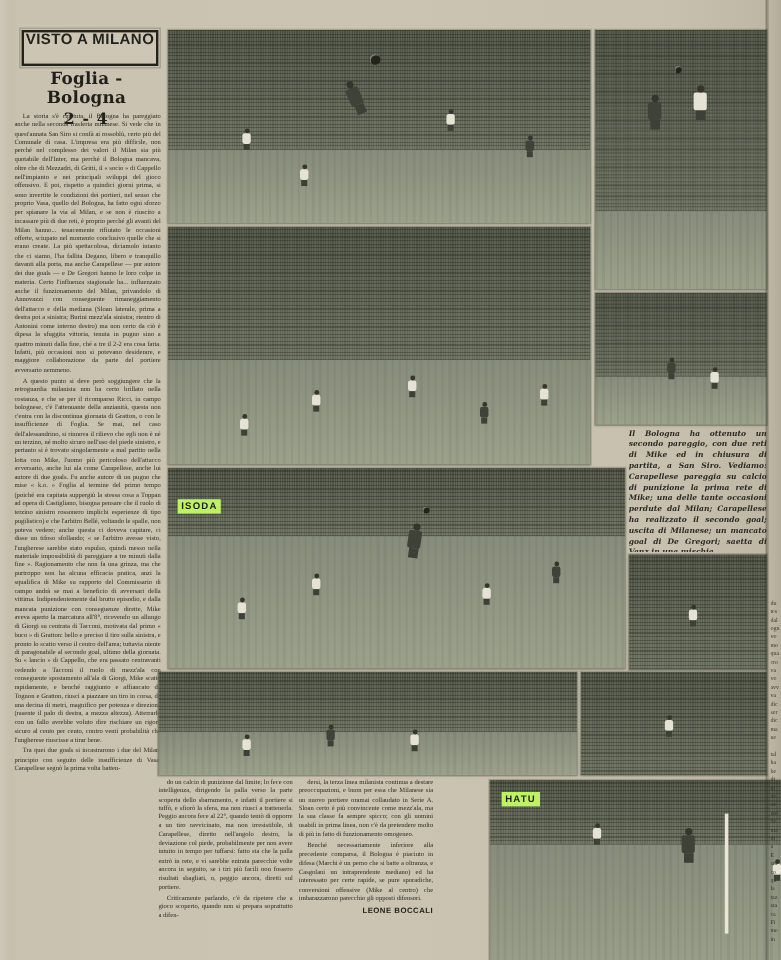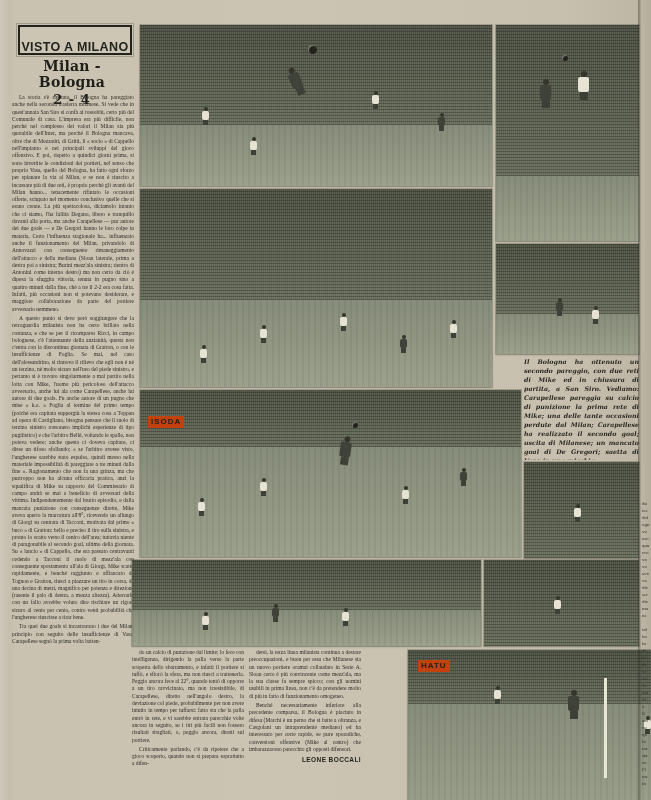--- a/index.html
+++ b/index.html
@@ -4,21 +4,21 @@
 <style>
   html,body{margin:0;padding:0;background:#8a8578;}
   .page{
     position:relative;width:651px;height:800px;overflow:hidden;
     background:linear-gradient(90deg,#bdb6a4 0,#c9c2b0 14px,#cbc4b2 300px,#c7c0ae 560px,#beb7a5 640px,#b3ac9a 651px);
     font-family:"Liberation Serif",serif;color:#2c2b24;
   }
   
   .header-box{position:absolute;left:18px;top:25px;width:110px;height:26px;
     border:2px solid #23231d;outline:1px solid rgba(35,35,29,.25);outline-offset:1px;
-    display:flex;align-items:flex-end;justify-content:center;background:rgba(255,255,250,.06);}
+    display:flex;align-items:flex-start;justify-content:center;background:rgba(255,255,250,.06);}
   .header-box span{font:900 12.5px/1 "Liberation Sans",sans-serif;letter-spacing:.4px;color:#23231d;white-space:nowrap;}
   .headline{position:absolute;left:8px;top:58px;width:128px;text-align:center;
     font-family:"DejaVu Serif",serif;font-weight:bold;color:#201f1a;}
   .headline .l1{display:block;font-size:14px;letter-spacing:.2px;}
   .headline .l2{display:block;font-size:13px;margin-top:2px;letter-spacing:1px;}
   
   .bodycol{position:absolute;text-align:justify;overflow:hidden;color:#2c2b24;
     font:5.5px/7.3px "Liberation Serif",serif;}
   .bodycol p{margin:0 0 2px 0;text-indent:7px;}
   .col1{left:12px;top:94px;width:122px;height:701px;}
@@ -41,21 +41,21 @@
   .fenceline{position:absolute;left:0;right:0;height:3px;background:#d9d6c4;opacity:.8;}
   .fig{position:absolute;width:7px;height:9px;background:#e6e3d4;border-radius:2px;}
   .fig::before{content:"";position:absolute;top:-4px;left:2px;width:4px;height:4px;border-radius:50%;background:#35352c;}
   .fig::after{content:"";position:absolute;bottom:-5px;left:1px;width:5px;height:5px;background:#3d4036;}
   .fig.dark{background:#3f4238;}
   .fig.big{width:11px;height:15px;}
   .fig.big::before{top:-6px;left:3px;width:6px;height:6px;}
   .fig.big::after{bottom:-8px;left:2px;width:8px;height:8px;}
   .ball{position:absolute;width:6px;height:6px;border-radius:50%;background:#23231c;box-shadow:inset 1px 1px 0 rgba(255,255,250,.4);}
   .post{position:absolute;width:3px;background:#e9e6d6;}
-  .adsign{position:absolute;background:#c2410c;color:#23231c;
+  .adsign{position:absolute;background:#bef264;color:#23231c;
     font:700 8px/10px "Liberation Sans",sans-serif;letter-spacing:1px;padding:1px 3px;}
   
   .caption{position:absolute;left:524px;top:357px;width:115px;height:103px;overflow:hidden;
     font:italic 700 6.3px/9px "DejaVu Serif",serif;color:#2b2a23;text-align:justify;}
   
   .gutter{position:absolute;left:638px;top:0;width:3px;height:800px;
     background:linear-gradient(90deg,rgba(40,38,30,.45),rgba(40,38,30,.1));}
   .edge-sliver{position:absolute;left:642px;top:500px;width:9px;height:295px;overflow:hidden;
     font:5px/7px "Liberation Serif",serif;color:#33322a;white-space:pre-line;}
   .margin-shade{position:absolute;left:0;top:0;width:10px;height:800px;
@@ -64,21 +64,21 @@
 </head>
 <body>
 
 <div class="page">
   <div class="margin-shade"></div>
 
   <div class="header-box">
     <span>VISTO A MILANO</span>
   </div>
   <div class="headline">
-    <span class="l1">Milan - Bologna</span>
+    <span class="l1">Foglia - Bologna</span>
     <span class="l2">2 - 4</span>
   </div>
 
   <div class="bodycol col1">
     <p>La storia s'è ripetuta, il Bologna ha pareggiato anche nella seconda trasferta milanese. Si vede che in quest'annata San Siro si confà ai rossoblù, certo più del Comunale di casa. L'impresa era più difficile, non perché nel complesso dei valori il Milan sia più quotabile dell'Inter, ma perché il Bologna mancava, oltre che di Mezzadri, di Gritti, il « socio » di Cappello nell'impianto e nei principali sviluppi del gioco offensivo. E poi, rispetto a quindici giorni prima, si sono invertite le condizioni dei portieri, nel senso che proprio Vasa, quello del Bologna, ha fatto ogni sforzo per spianare la via al Milan, e se non è riuscito a incassare più di due reti, è proprio perché gli avanti del Milan hanno... tenacemente rifiutato le occasioni offerte, sciupato nel momento conclusivo quelle che si erano create. La più spettacolosa, diciamolo intanto che ci siamo, l'ha fallita Degano, libero e tranquillo davanti alla porta, ma anche Carapellese — pur autore dei due goals — e De Gregori hanno le loro colpe in materia. Certo l'influenza stagionale ha... influenzato anche il funzionamento del Milan, privandolo di Annovazzi con conseguente rimaneggiamento dell'attacco e della mediana (Sloan laterale, prima a destra poi a sinistra; Burini mezz'ala sinistra; rientro di Antonini come interno destro) ma non certo da ciò è dipesa la sfuggita vittoria, tenuta in pugno sino a quattro minuti dalla fine, ché a tre il 2-2 era cosa fatta. Infatti, più occasioni non si potevano desiderare, e maggiore collaborazione da parte del portiere avversario nemmeno.</p>
     <p>A questo punto si deve però soggiungere che la retroguardia milanista non ha certo brillato nella costanza, e che se per il ricomparso Ricci, in campo bolognese, c'è l'attenuante della anzianità, questa non c'entra con la discontinua giornata di Gratton, o con le insufficienze di Foglia. Se mai, nel caso dell'alessandrino, si rinnova il rilievo che egli non è né un terzino, né molto sicuro nell'uso del piede sinistro, e pertanto si è trovato singolarmente a mal partito nella lotta con Mike, l'uomo più pericoloso dell'attacco avversario, anche lui ala come Carapellese, anche lui autore di due goals. Fu anche autore di un pugno che mise « k.o. » Foglia al termine del primo tempo (poiché era capitata suppergiù la stessa cosa a Toppan ad opera di Castigliano, bisogna pensare che il ruolo di terzino sinistro rossonero implichi esperienze di tipo pugilistico) e che l'arbitro Bellè, voltando le spalle, non poteva vedere; anche questa ci doveva capitare, ci disse un tifoso sfollando; « se l'arbitro avesse visto, l'ungherese sarebbe stato espulso, quindi messo nella materiale impossibilità di pareggiare a tre minuti dalla fine ». Ragionamento che non fa una grinza, ma che purtroppo non ha alcuna efficacia pratica, anzi la squalifica di Mike su rapporto del Commissario di campo andrà se mai a beneficio di avversari della vittima. Indipendentemente dal brutto episodio, e dalla mancata punizione con conseguenze dirette, Mike aveva aperto la marcatura all'8°, ricevendo un allungo di Giorgi su centrata di Tacconi, motivata dal primo « buco » di Gratton: bello e preciso il tiro sulla sinistra, e pronto lo scatto verso il centro dell'area; tuttavia niente di paragonabile al secondo goal, ultimo della giornata. Su « lancio » di Cappello, che era passato centravanti cedendo a Tacconi il ruolo di mezz'ala con conseguente spostamento all'ala di Giorgi, Mike scattò rapidamente, e benché raggiunto e affiancato da Tognon e Gratton, riuscì a piazzare un tiro in corsa, da una decina di metri, magnifico per potenza e direzione (rasente il palo di destra, a mezza altezza). Atterrarlo con un fallo avrebbe voluto dire rischiare un rigore sicuro al cento per cento, contro venti probabilità che l'ungherese riuscisse a tirar bene.</p>
     <p>Tra quei due goals si incastrarono i due del Milan, principio con seguito delle insufficienze di Vasa. Carapellese segnò la prima volta batten-</p>
   </div>
 
   <div class="photo" style="left:140px;top:25px;width:352px;height:161px;">

